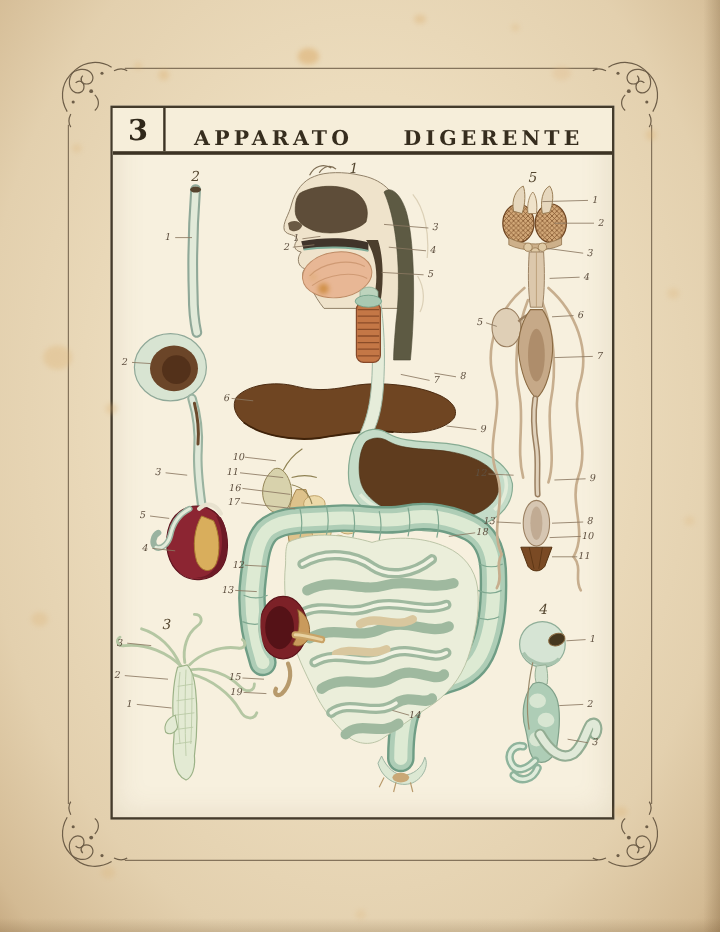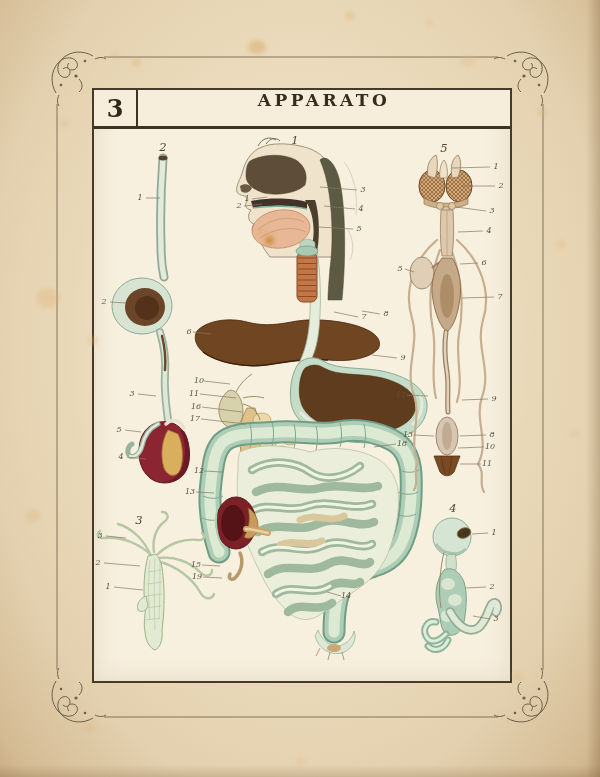--- a/index.html
+++ b/index.html
@@ -14,21 +14,21 @@
     background:linear-gradient(to top, rgba(110,82,46,.22), rgba(110,82,46,0));pointer-events:none;}
   svg.layer{position:absolute;left:0;top:0;width:600px;height:777px;pointer-events:none;}
   .plate-frame{
     position:absolute;left:92px;top:88px;width:416px;height:591px;
     border:2px solid #443b2b;background:#f7f0de;
     box-shadow:inset 0 0 26px rgba(150,120,75,.18);
   }
   .banner{display:flex;height:36px;border-bottom:3px solid #3c3324;align-items:stretch;background:#f6eeda;}
   .num-cell{width:42px;border-right:2px solid #3c3324;display:flex;align-items:center;justify-content:center;
     font-weight:bold;font-size:24px;color:#30281a;}
-  .title-cell{flex:1;display:flex;align-items:flex-start;justify-content:center;gap:42px;
+  .title-cell{flex:1;display:flex;align-items:flex-end;justify-content:center;gap:42px;
     font-weight:bold;font-size:17px;letter-spacing:3.5px;color:#362d1e;}
   .fox{position:absolute;border-radius:50%;filter:blur(2px);pointer-events:none;}
   .co-line{stroke:#8a7760;stroke-width:0.7;}
   .co-num{font-family:"DejaVu Serif",serif;font-style:italic;font-size:8px;fill:#5f5040;text-anchor:middle;}
   .fig-num{font-family:"DejaVu Serif",serif;font-style:italic;font-size:11.5px;fill:#53452e;text-anchor:middle;}
 </style>
 </head>
 <body>
 
 <div class="page">
@@ -56,20 +56,21 @@
     <use href="#flourish" transform="translate(551,49) scale(-1,1)"></use>
     <use href="#flourish" transform="translate(49,725) scale(1,-1)"></use>
     <use href="#flourish" transform="translate(551,725) scale(-1,-1)"></use>
   </svg>
 
   <div class="plate-frame">
     <div class="banner">
       <div class="num-cell">3</div>
       <div class="title-cell">
         <span>APPARATO</span>
+        <span>DIGERENTE</span>
       </div>
     </div>
   </div>
 
   <svg class="layer" viewBox="0 0 600 777">
     <defs>
       <pattern id="xhatch" width="4" height="4" patternUnits="userSpaceOnUse">
         <path d="M0,4 L4,0 M0,0 L4,4" stroke="#7c4f28" stroke-width="0.6"></path>
       </pattern>
     </defs>

